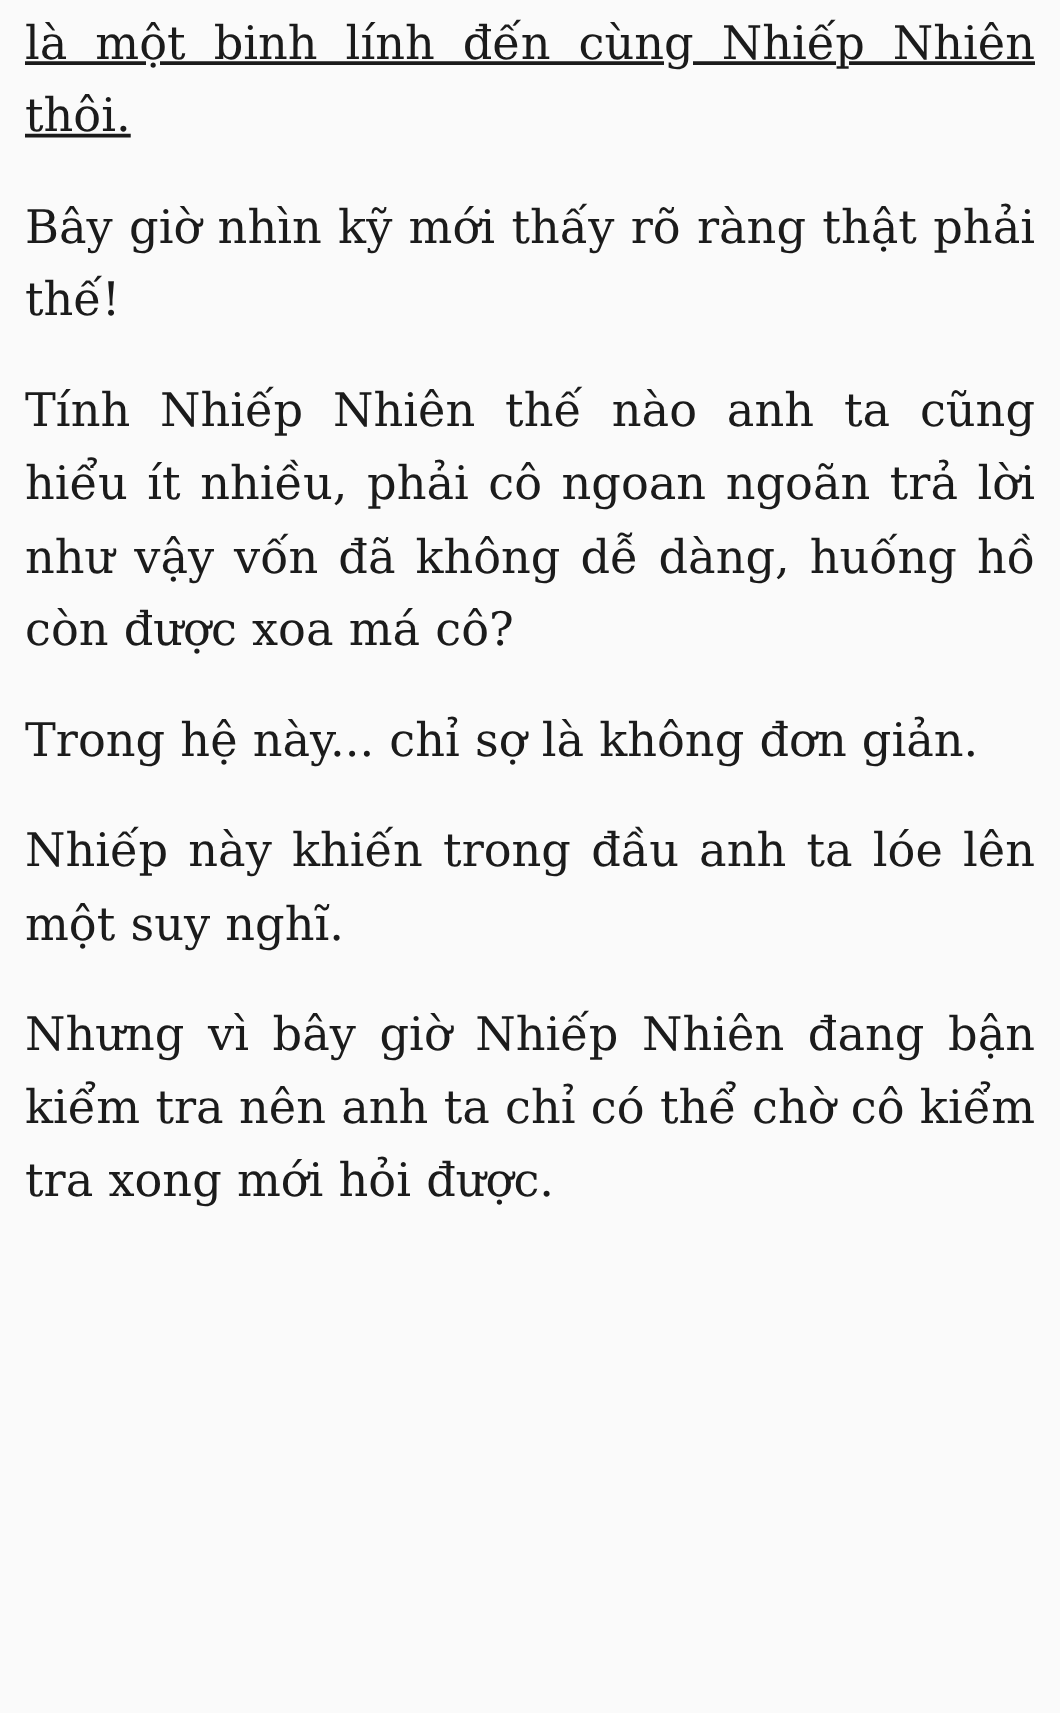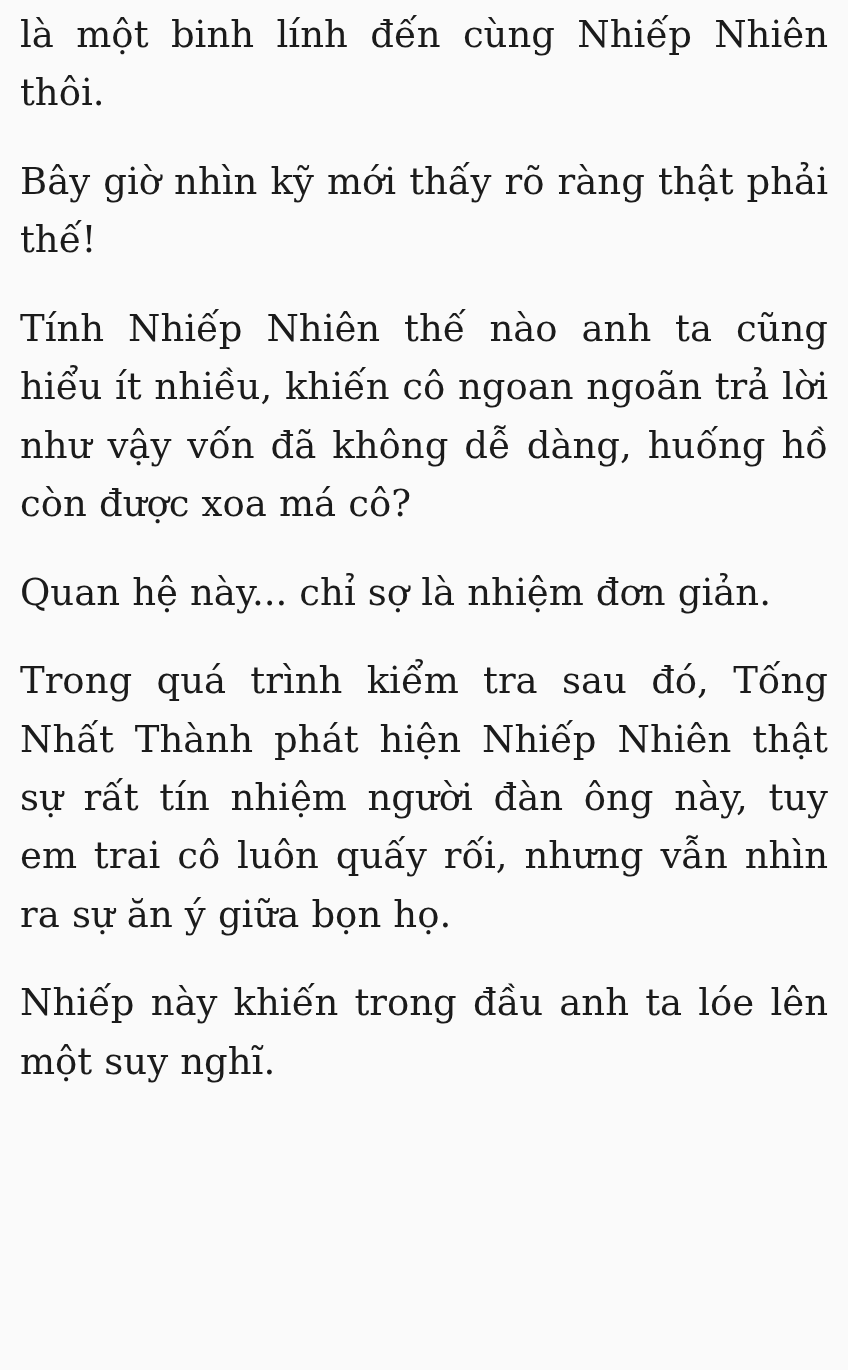--- a/index.html
+++ b/index.html
@@ -24,28 +24,29 @@
     line-height: 1.58;
     color: #1b1b1b;
     text-align: justify;
     text-justify: inter-word;
     letter-spacing: 0;
     word-spacing: 0.01em;
     hyphens: none;
   }
   .para:first-child {
     margin-top: 6px;
+    text-decoration: underline;
   }
   .para:last-child {
     margin-bottom: 0;
   }
 </style>
 </head>
 <body>
 
 <div class="reader">
   <p class="para">là một binh lính đến cùng Nhiếp Nhiên thôi.</p>
   <p class="para">Bây giờ nhìn kỹ mới thấy rõ ràng thật phải thế!</p>
-  <p class="para">Tính Nhiếp Nhiên thế nào anh ta cũng hiểu ít nhiều, khiến cô ngoan ngoãn trả lời như vậy vốn đã không dễ dàng, huống hồ còn được xoa má cô?</p>
-  <p class="para">Quan hệ này... chỉ sợ là nhiệm đơn giản.</p>
-  <p class="para">Trong quá trình kiểm tra sau đó, Tống Nhất Thành phát hiện Nhiếp Nhiên thật sự rất tín nhiệm người đàn ông này, tuy em trai cô luôn quấy rối, nhưng vẫn nhìn ra sự ăn ý giữa bọn họ.</p>
+  <p class="para">Tính Nhiếp Nhiên thế nào anh ta cũng hiểu ít nhiều, phải cô ngoan ngoãn trả lời như vậy vốn đã không dễ dàng, huống hồ còn được xoa má cô?</p>
+  <p class="para">Trong hệ này... chỉ sợ là không đơn giản.</p>
   <p class="para">Nhiếp này khiến trong đầu anh ta lóe lên một suy nghĩ.</p>
+  <p class="para">Nhưng vì bây giờ Nhiếp Nhiên đang bận kiểm tra nên anh ta chỉ có thể chờ cô kiểm tra xong mới hỏi được.</p>
 </div>
 
 </body></html>

